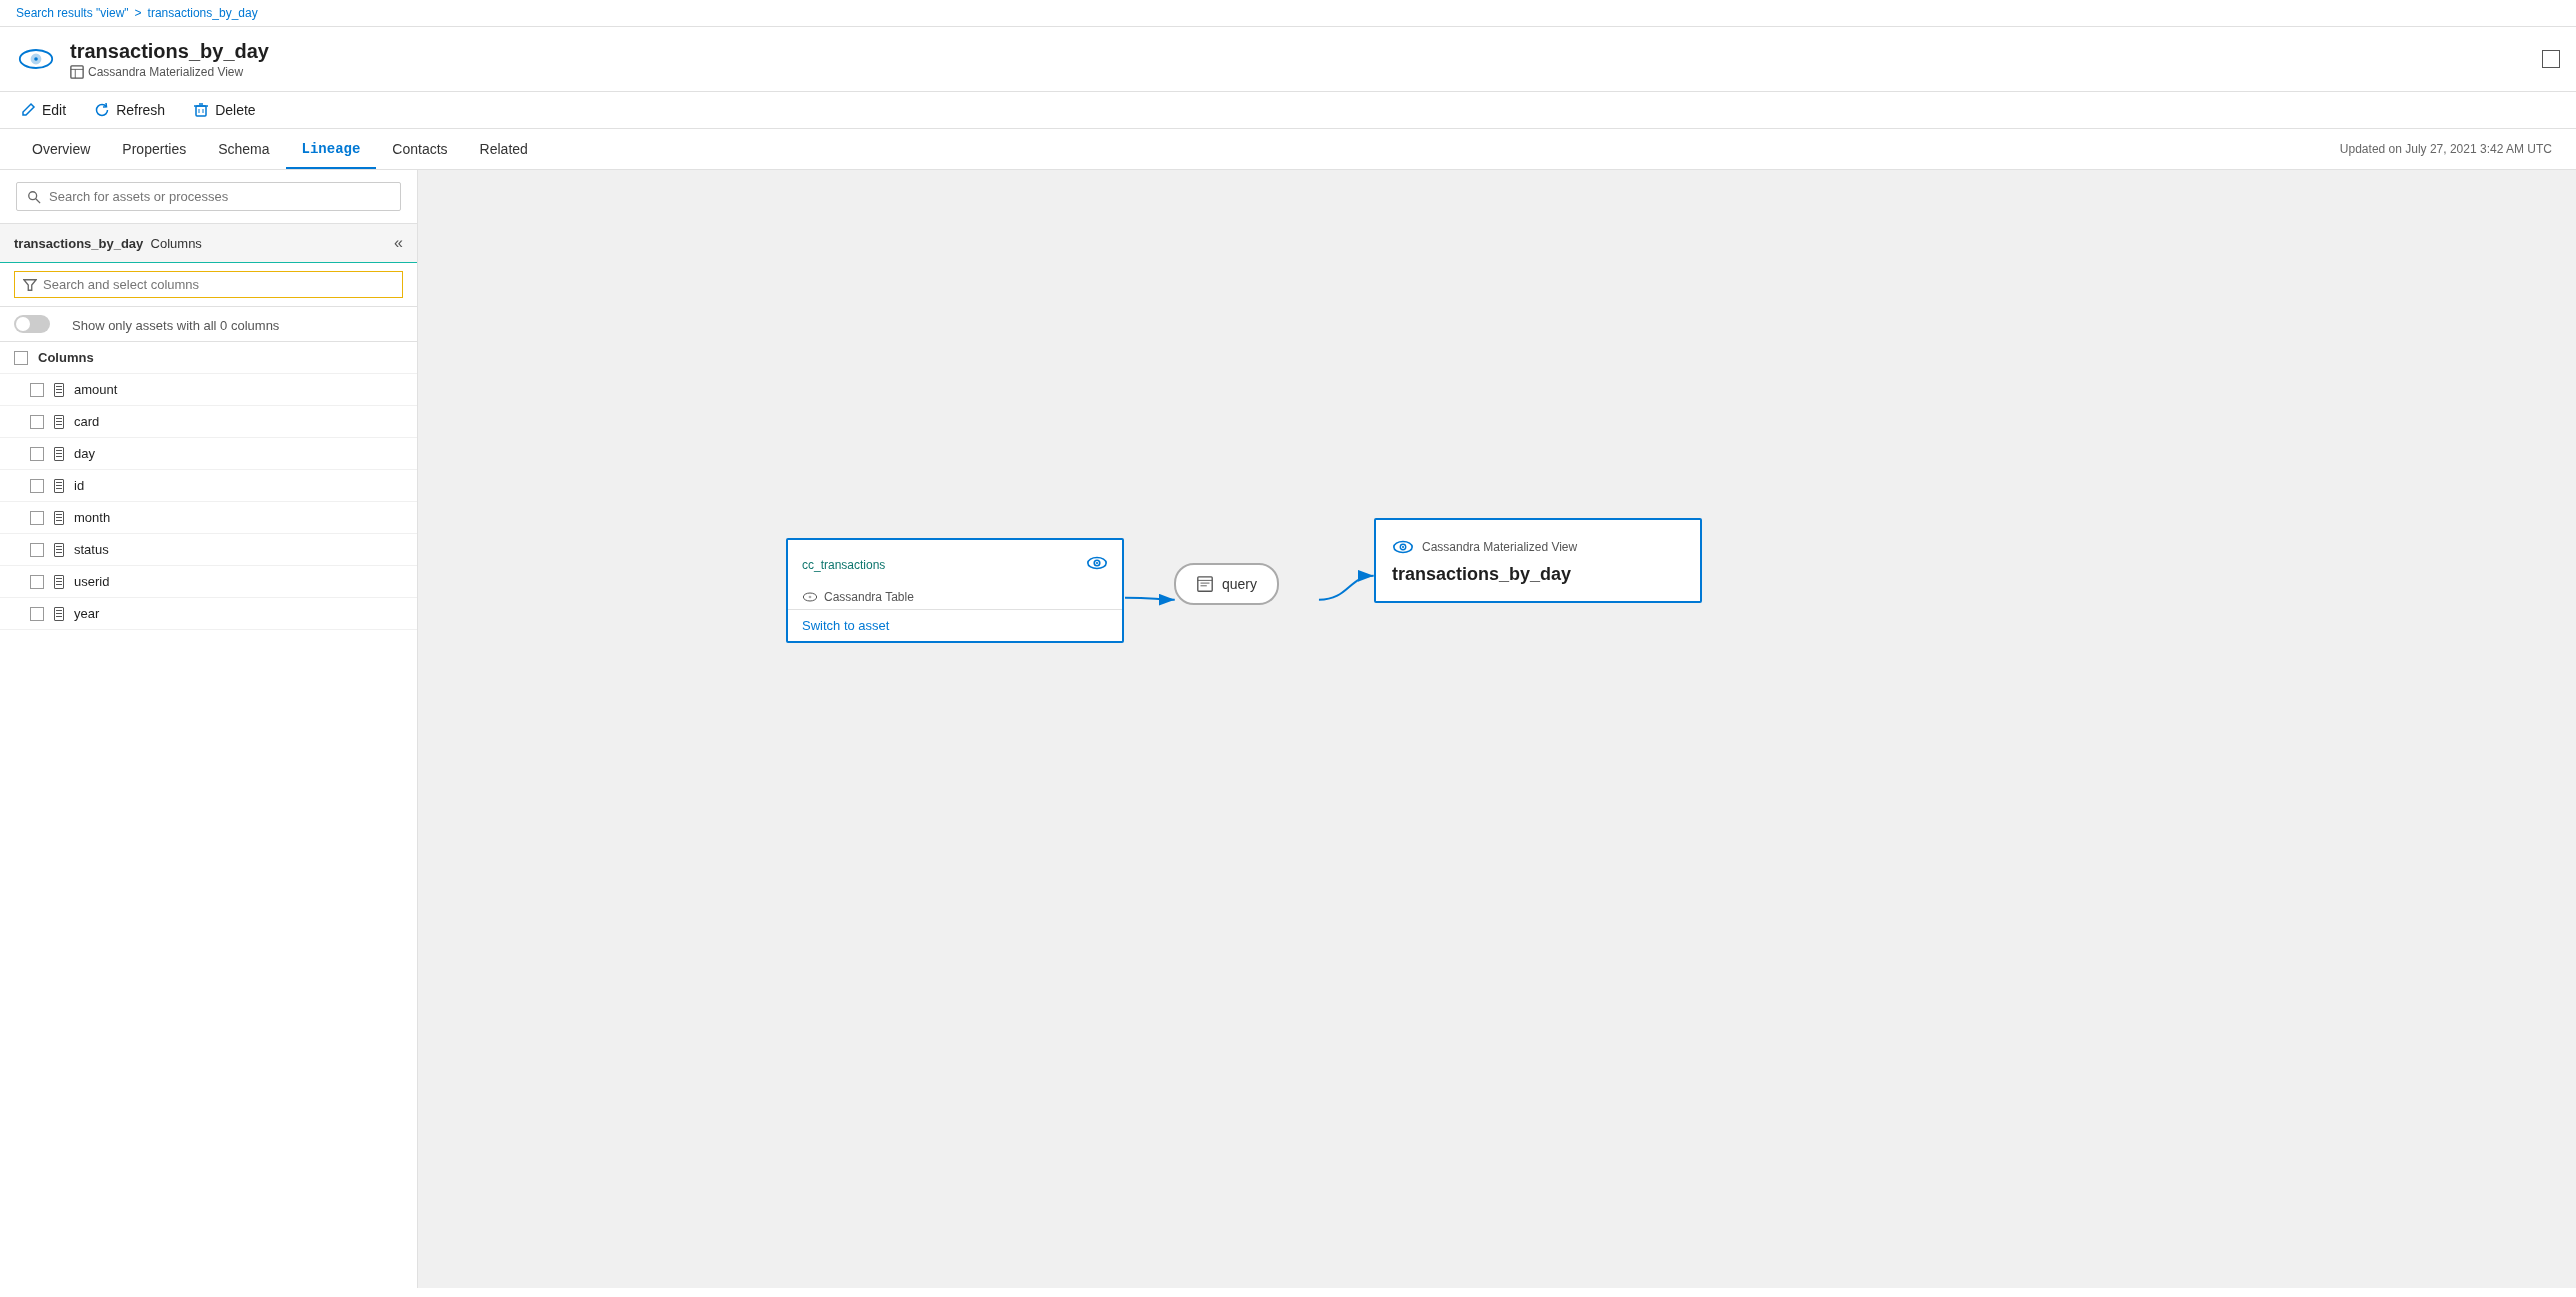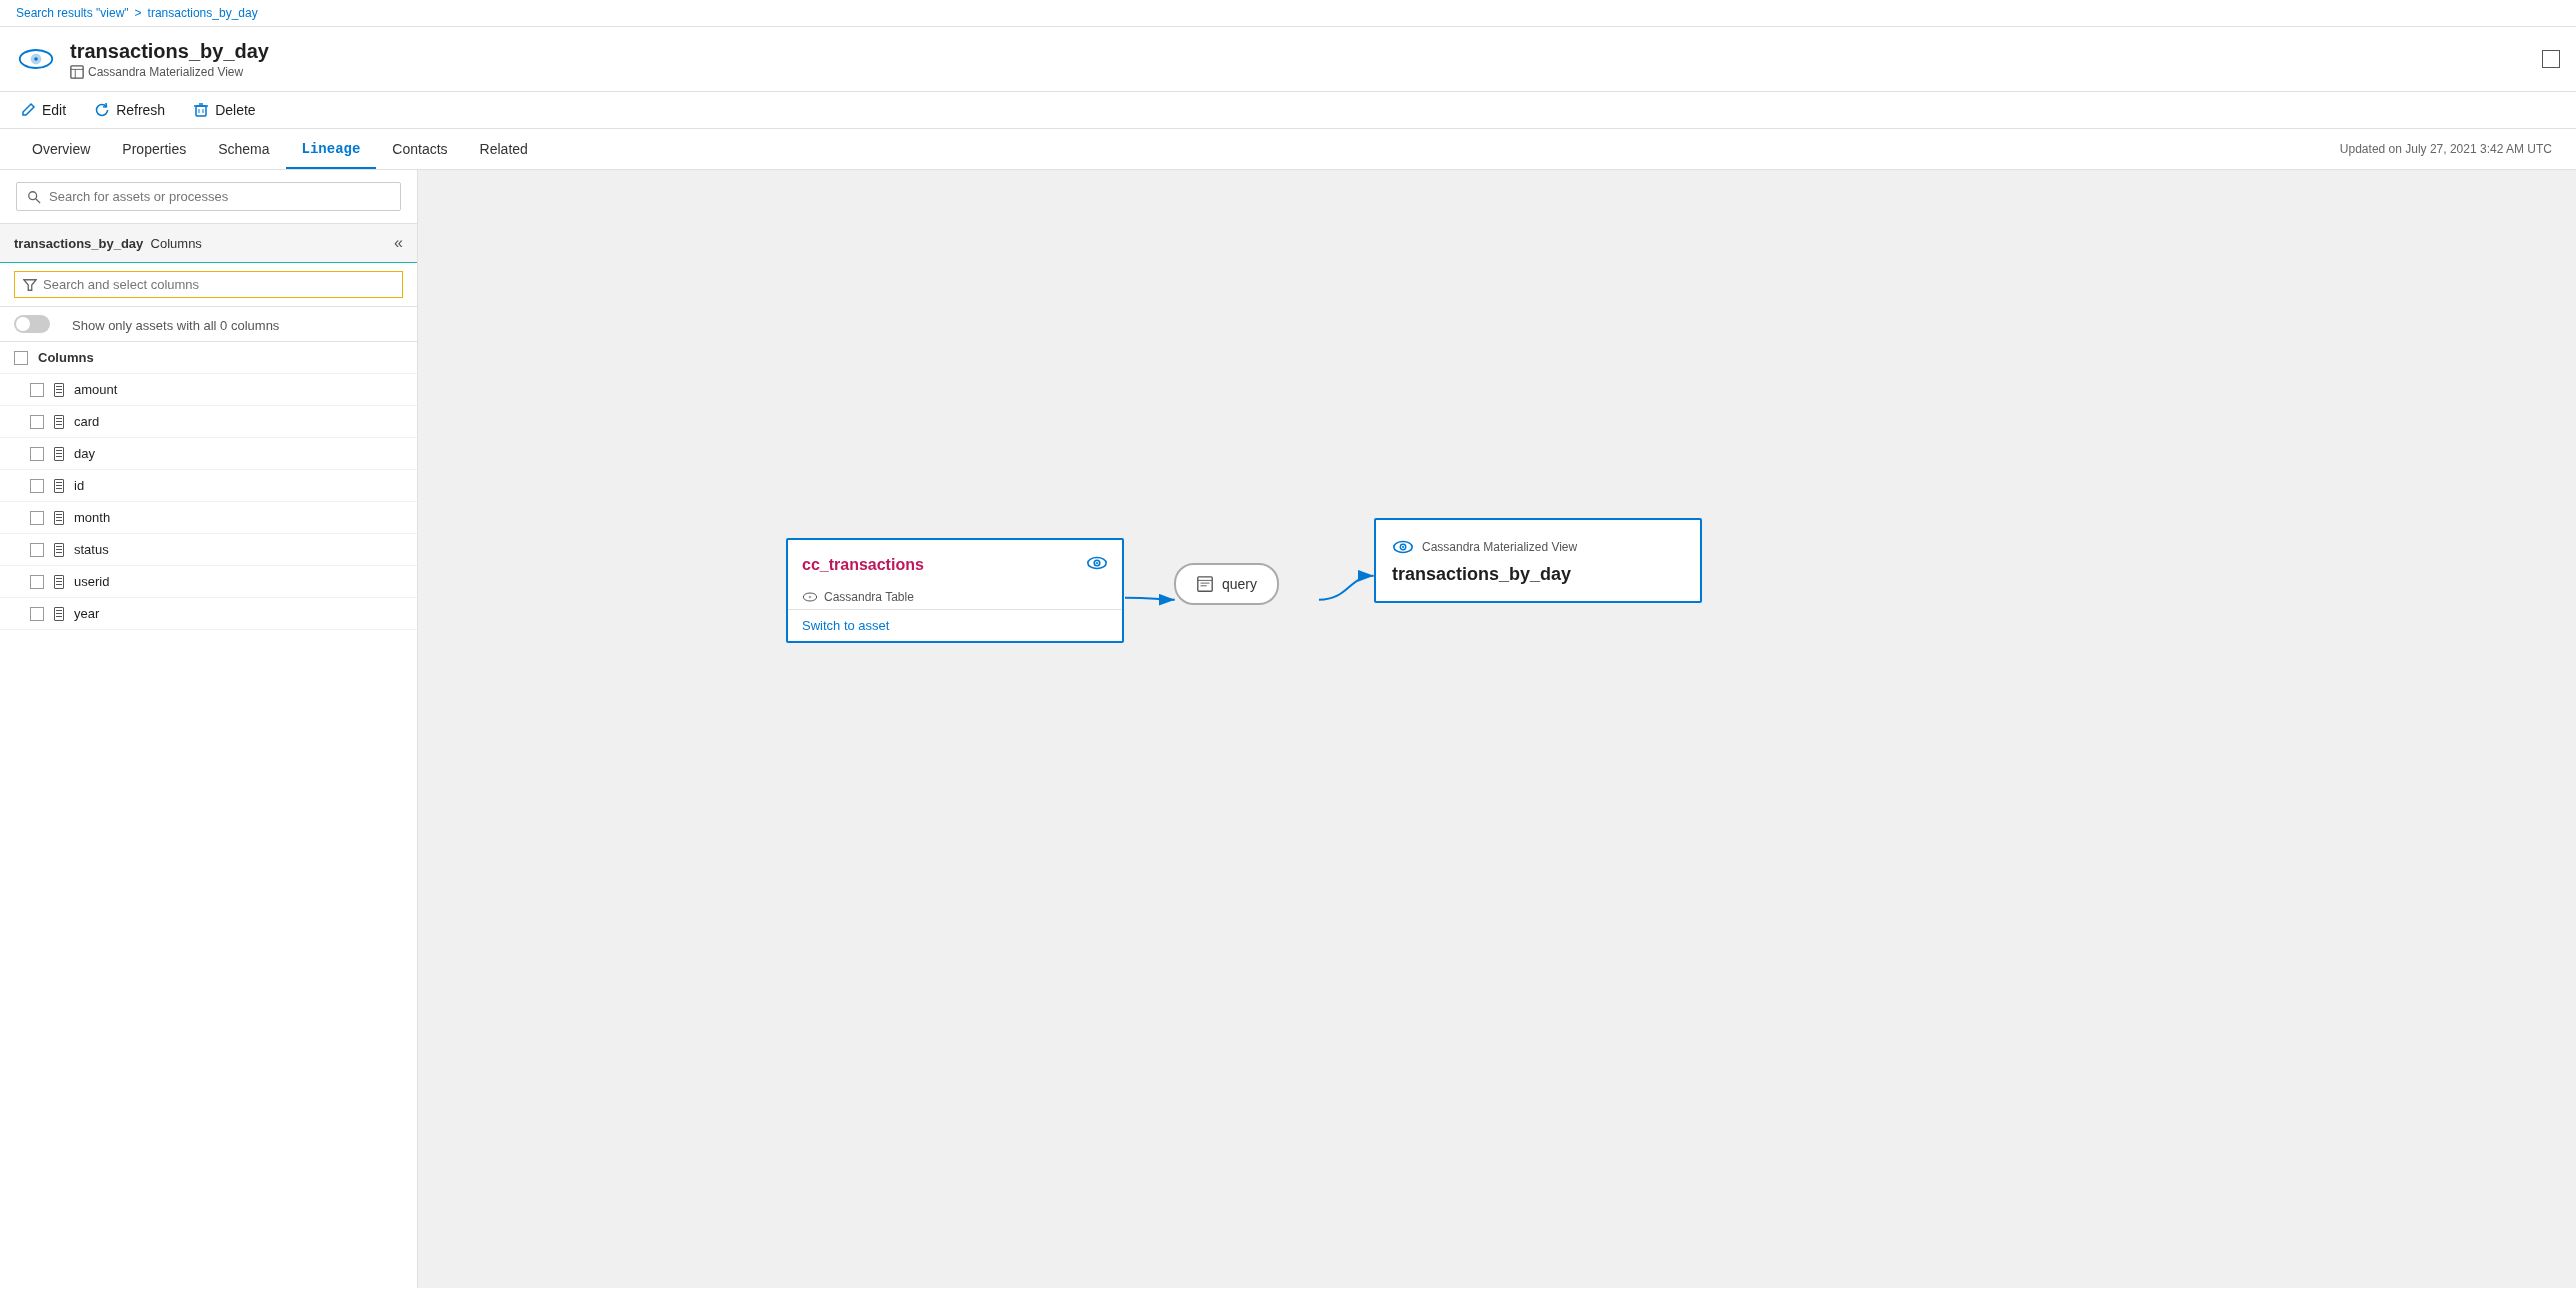--- a/index.html
+++ b/index.html
@@ -242,21 +242,21 @@
       background: #fff;
       border: 2px solid #0078d4;
       border-radius: 2px;
     }
     .node-source-header {
       padding: 12px 14px;
       display: flex;
       align-items: center;
       justify-content: space-between;
     }
-    .node-source-title { font-size: 16px; font-weight: 700; color: #be185d; }
+    .node-source-title { font-size: 12px; font-weight: 400; color: #0f766e; }
     .node-source-sub {
       padding: 0 14px 4px 14px;
       font-size: 12px;
       color: #555;
       display: flex;
       align-items: center;
       gap: 6px;
       border-bottom: 1px solid #e0e0e0;
     }
     .node-source-footer {

